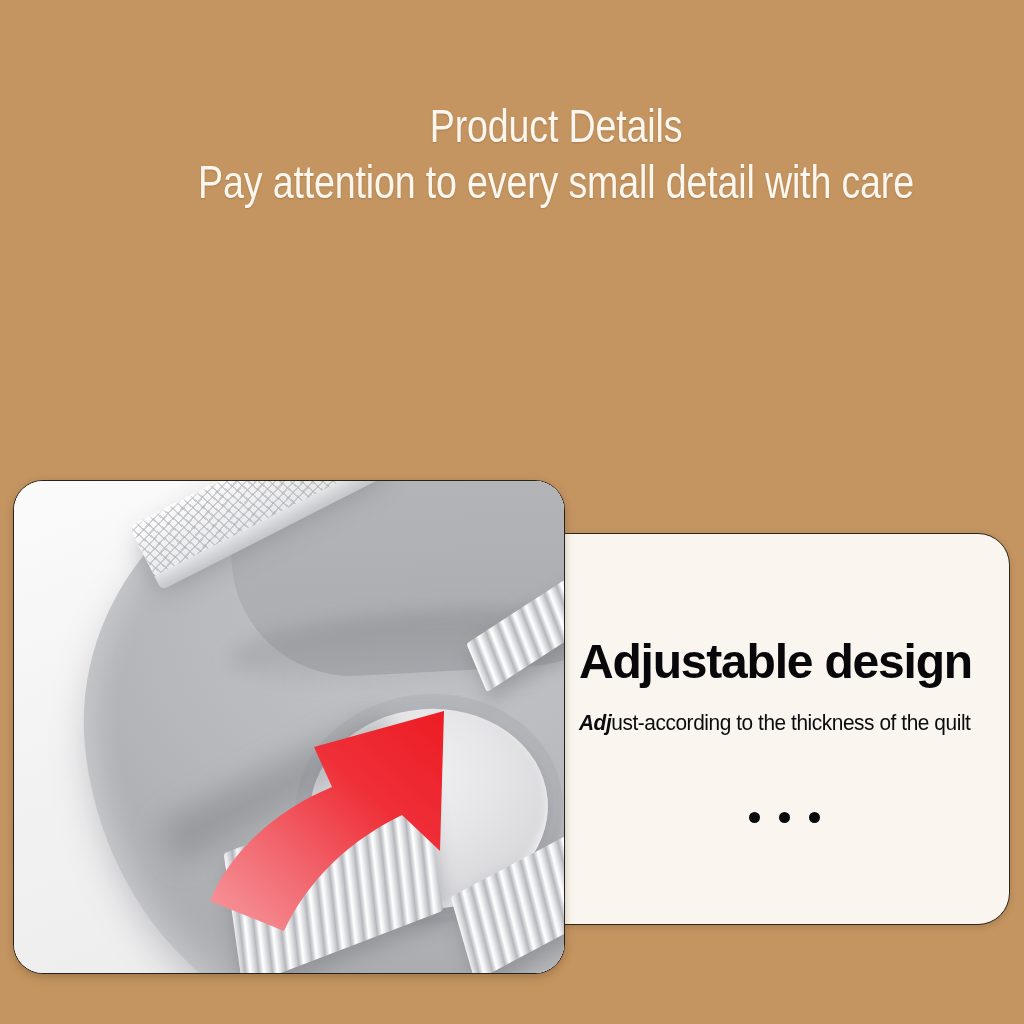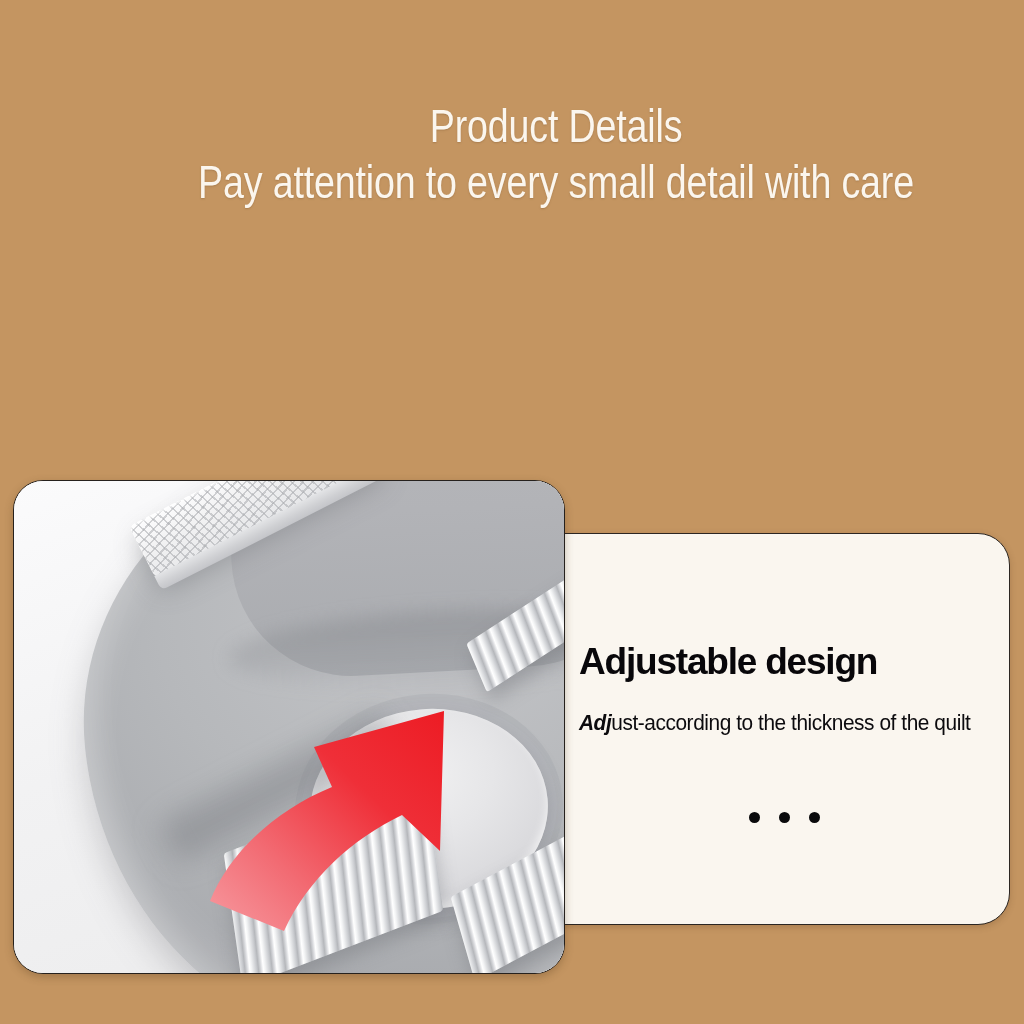--- a/index.html
+++ b/index.html
@@ -72,21 +72,21 @@
     box-shadow: 0 2px 6px rgba(90,60,30,0.25);
     z-index: 1;
   }
   .card-text {
     position: absolute;
     left: 128px;
     top: 98px;
     width: 420px;
   }
   .card-heading {
-    font-size: 37px;
+    font-size: 48px;
     line-height: 60px;
     font-weight: bold;
     color: #08070a;
     letter-spacing: -1.2px;
     white-space: nowrap;
   }
   .card-sub {
     margin-top: 18px;
     font-size: 21.5px;
     line-height: 26px;

